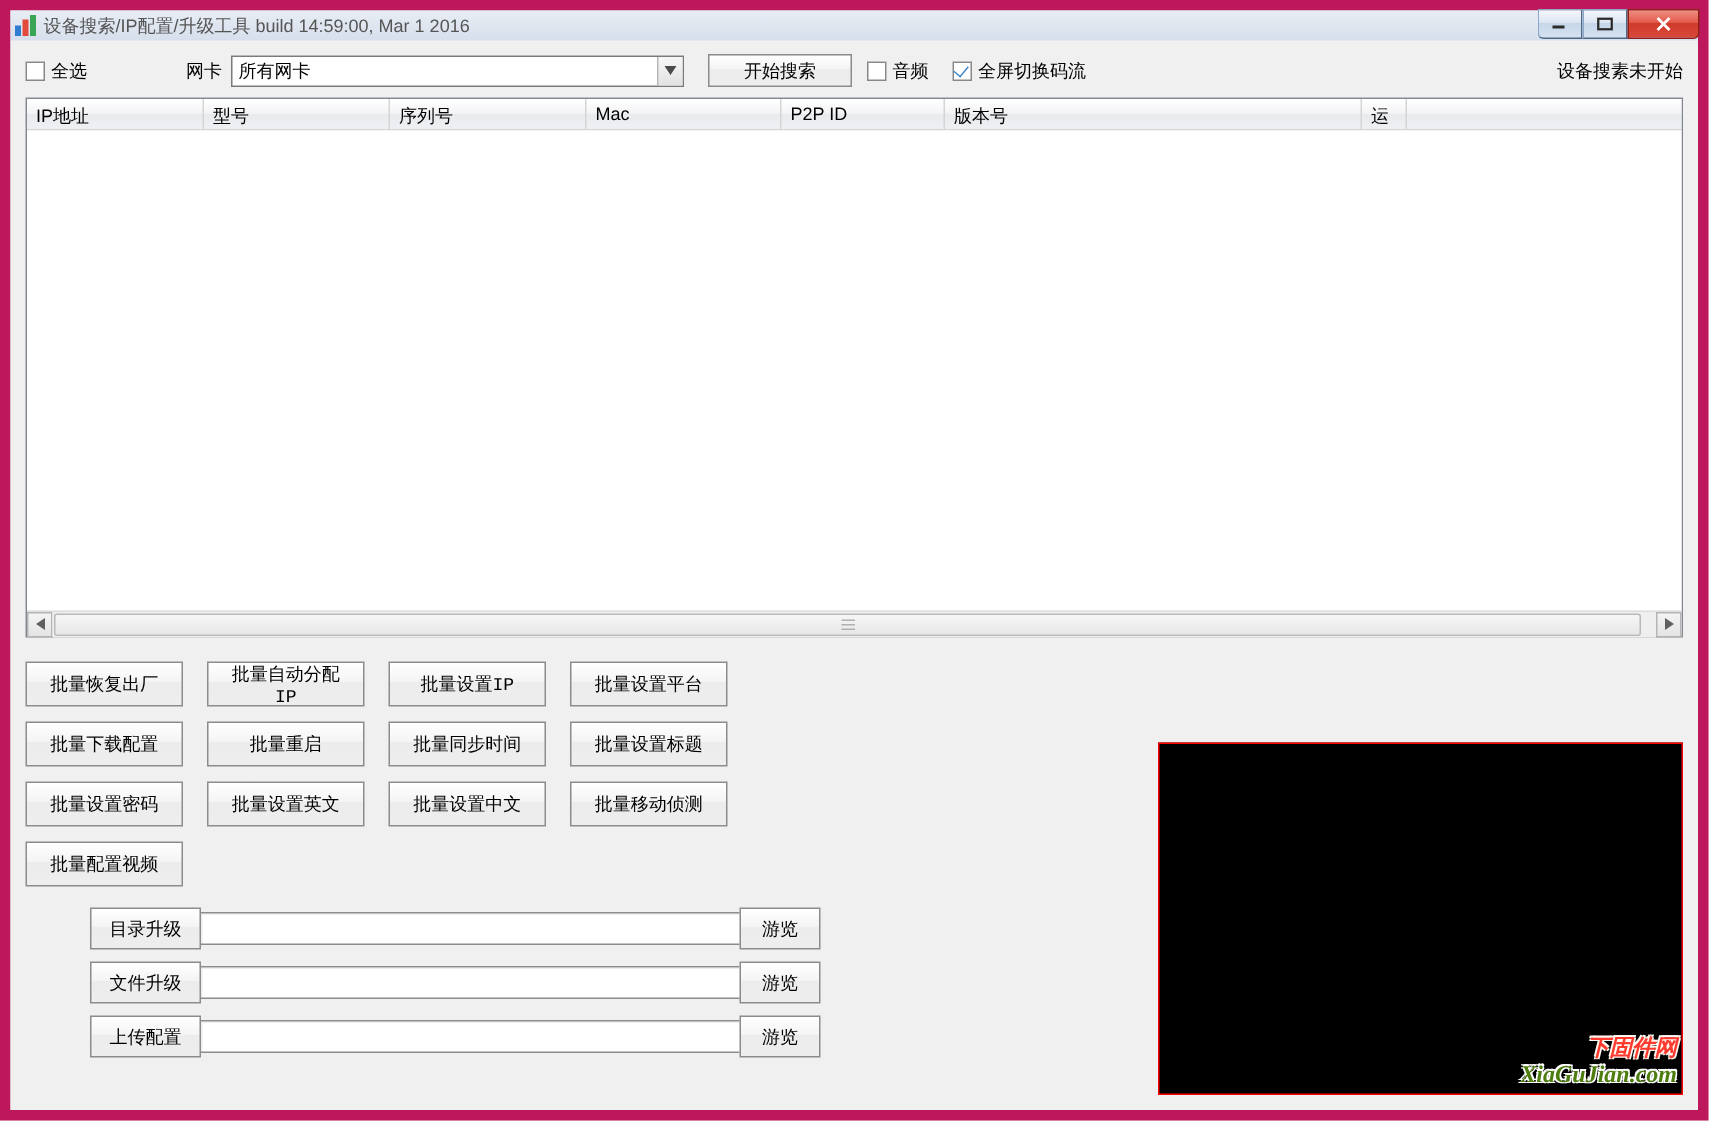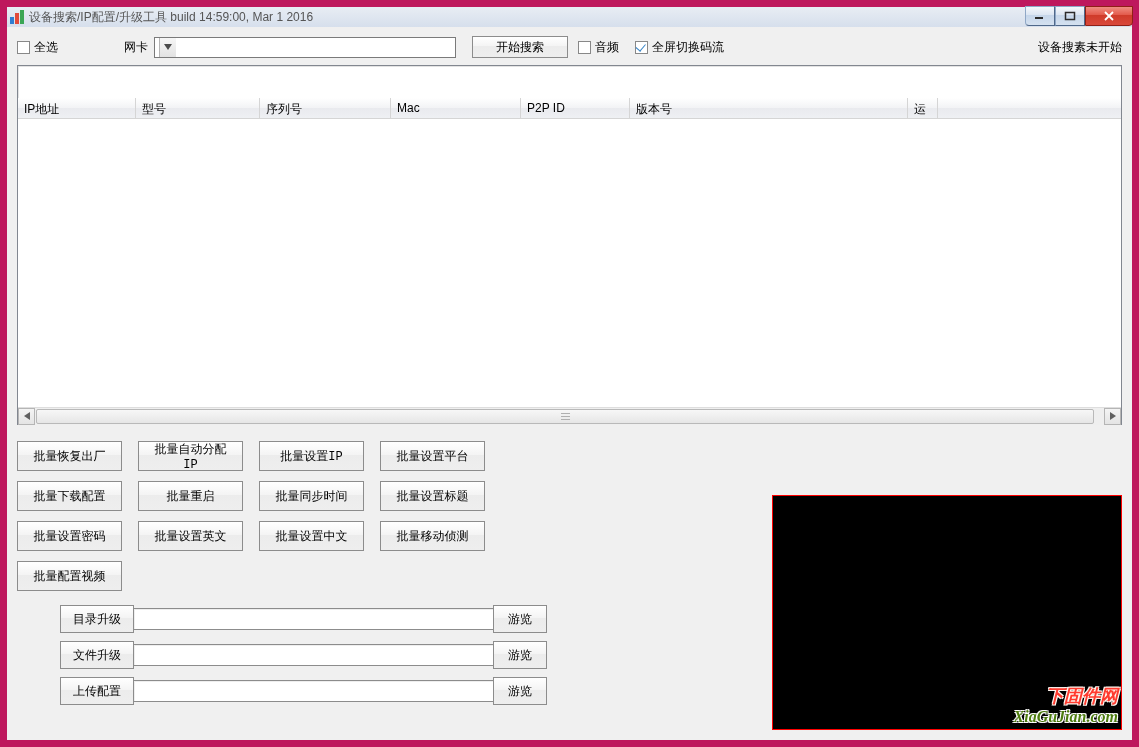--- a/index.html
+++ b/index.html
@@ -139,21 +139,20 @@
     height: 360px;
     display:flex;
     flex-direction:column;
     box-shadow: inset 1px 1px 0 #e3e3e3;
   }
   .thead {
     display:flex;
     height:21px;
     background: linear-gradient(to bottom,#ffffff,#f2f3f5 50%,#e9eaee 51%,#eef0f3);
     border-bottom:1px solid #d5d5d5;
-    margin-top:32px;
   }
   .th {
     border-right:1px solid #d5d5d5;
     padding: 3px 6px;
     font-size:12px;
     color:#000;
     white-space:nowrap;
     overflow:hidden;
   }
   .tbody {
@@ -234,21 +233,21 @@
     position:absolute;
     right:14px;
     bottom:14px;
     font-family: "Comic Sans MS", cursive;
     font-style: italic;
     text-align:right;
     pointer-events:none;
   }
   .watermark .line1 {
     color:#ff3b2f;
-    font-size:18px;
+    font-size:15px;
     font-weight:bold;
     text-shadow: 1px 1px 0 #fff7f0, -1px -1px 0 #fff7f0, 1px -1px 0 #fff7f0, -1px 1px 0 #fff7f0;
   }
   .watermark .line2 {
     color:#4d7c0f;
     font-size:16px;
     font-weight:bold;
     text-shadow: 1px 1px 0 #fff, -1px -1px 0 #fff, 1px -1px 0 #fff, -1px 1px 0 #fff;
   }
 </style>
@@ -286,20 +285,21 @@
   </div>
 
   <div class="content">
 
     <div class="toolbar">
       <span class="chk"></span>
       <span class="lbl">全选</span>
 
       <span class="nic-lbl">网卡</span>
       <div class="combo">
+        <span class="combo-text">所有网卡</span>
         <span class="arrow">
           <svg viewBox="0 0 8 6">
               <path d="M0 0 L8 0 L4 6 Z" fill="#4a4a4a"></path>
             </svg>
         </span>
       </div>
 
       <button class="btn search">开始搜索</button>
 
       <span class="chk"></span>

